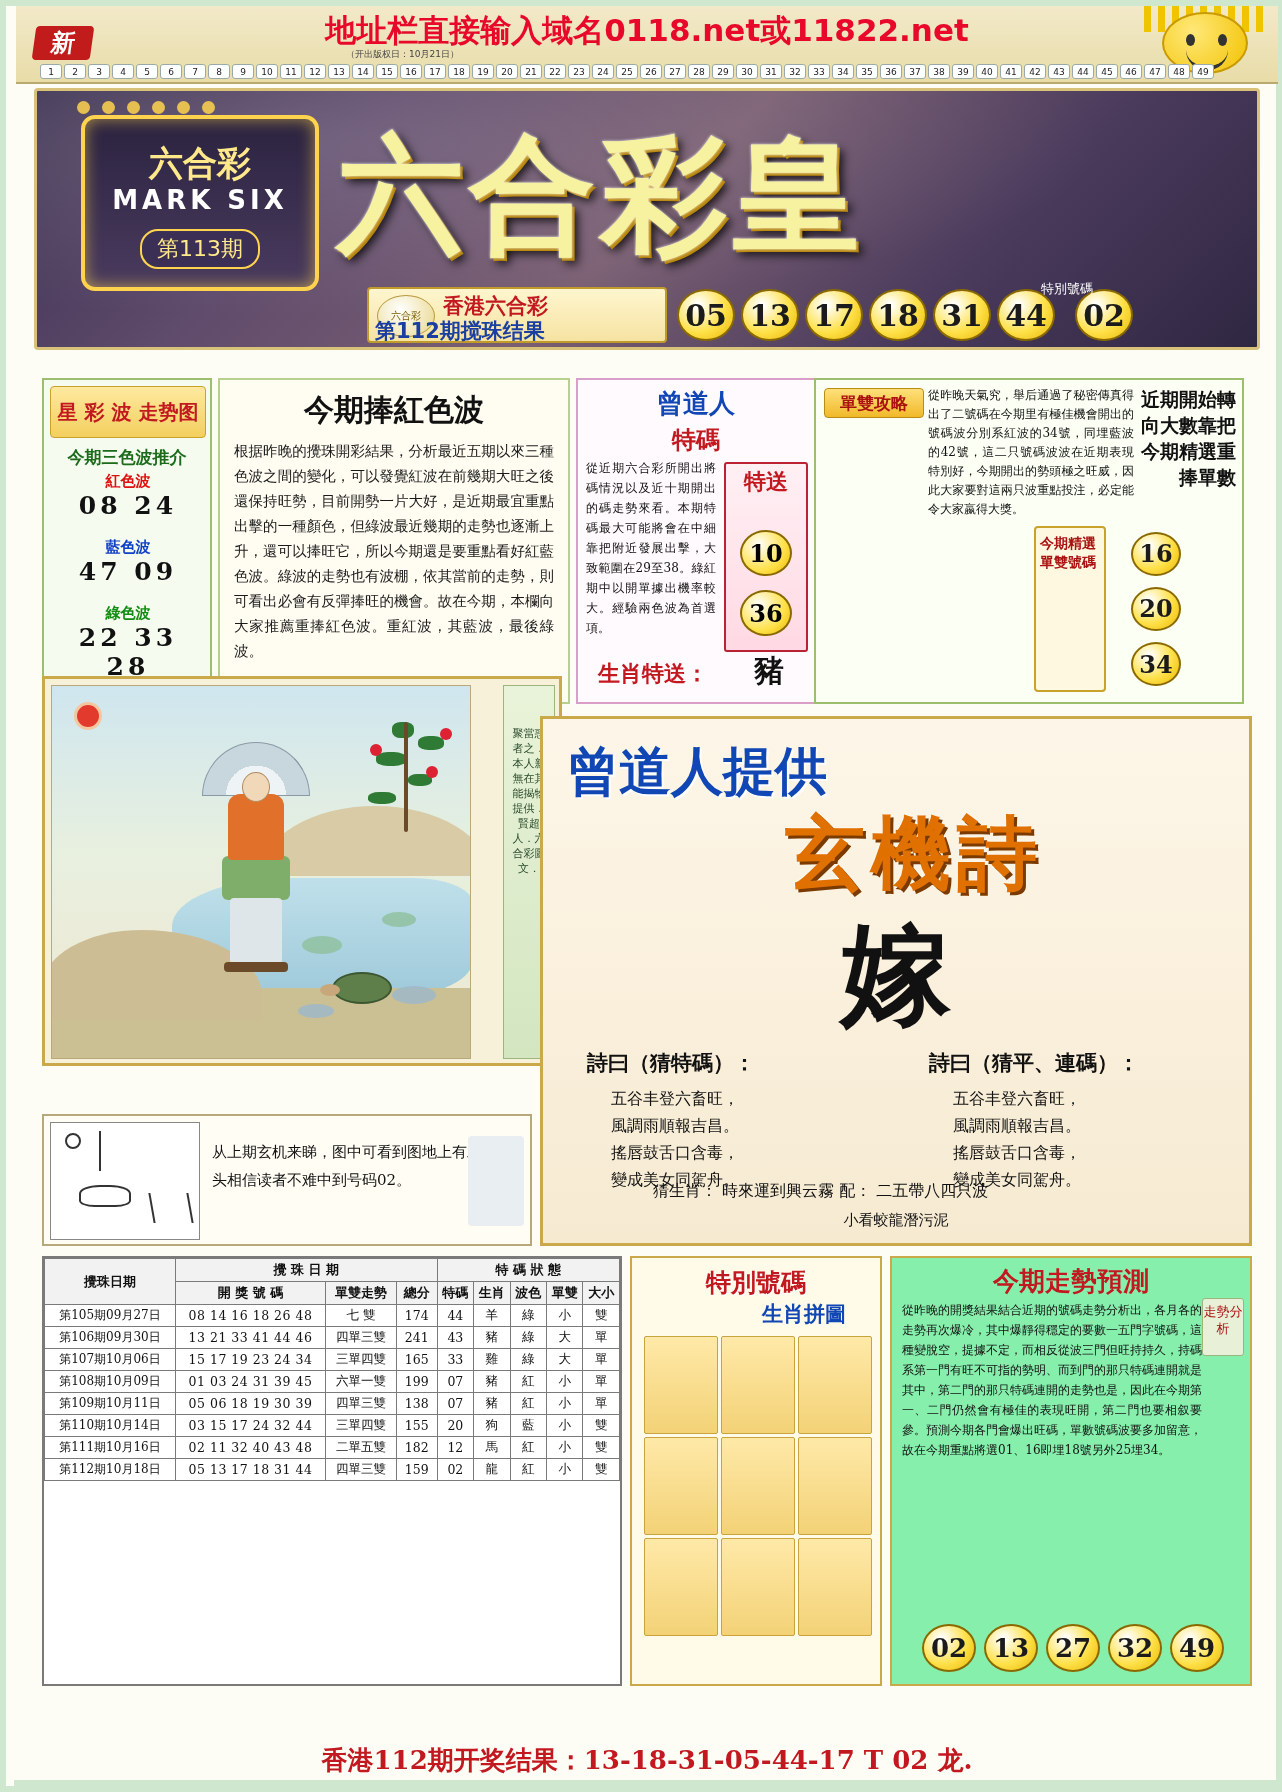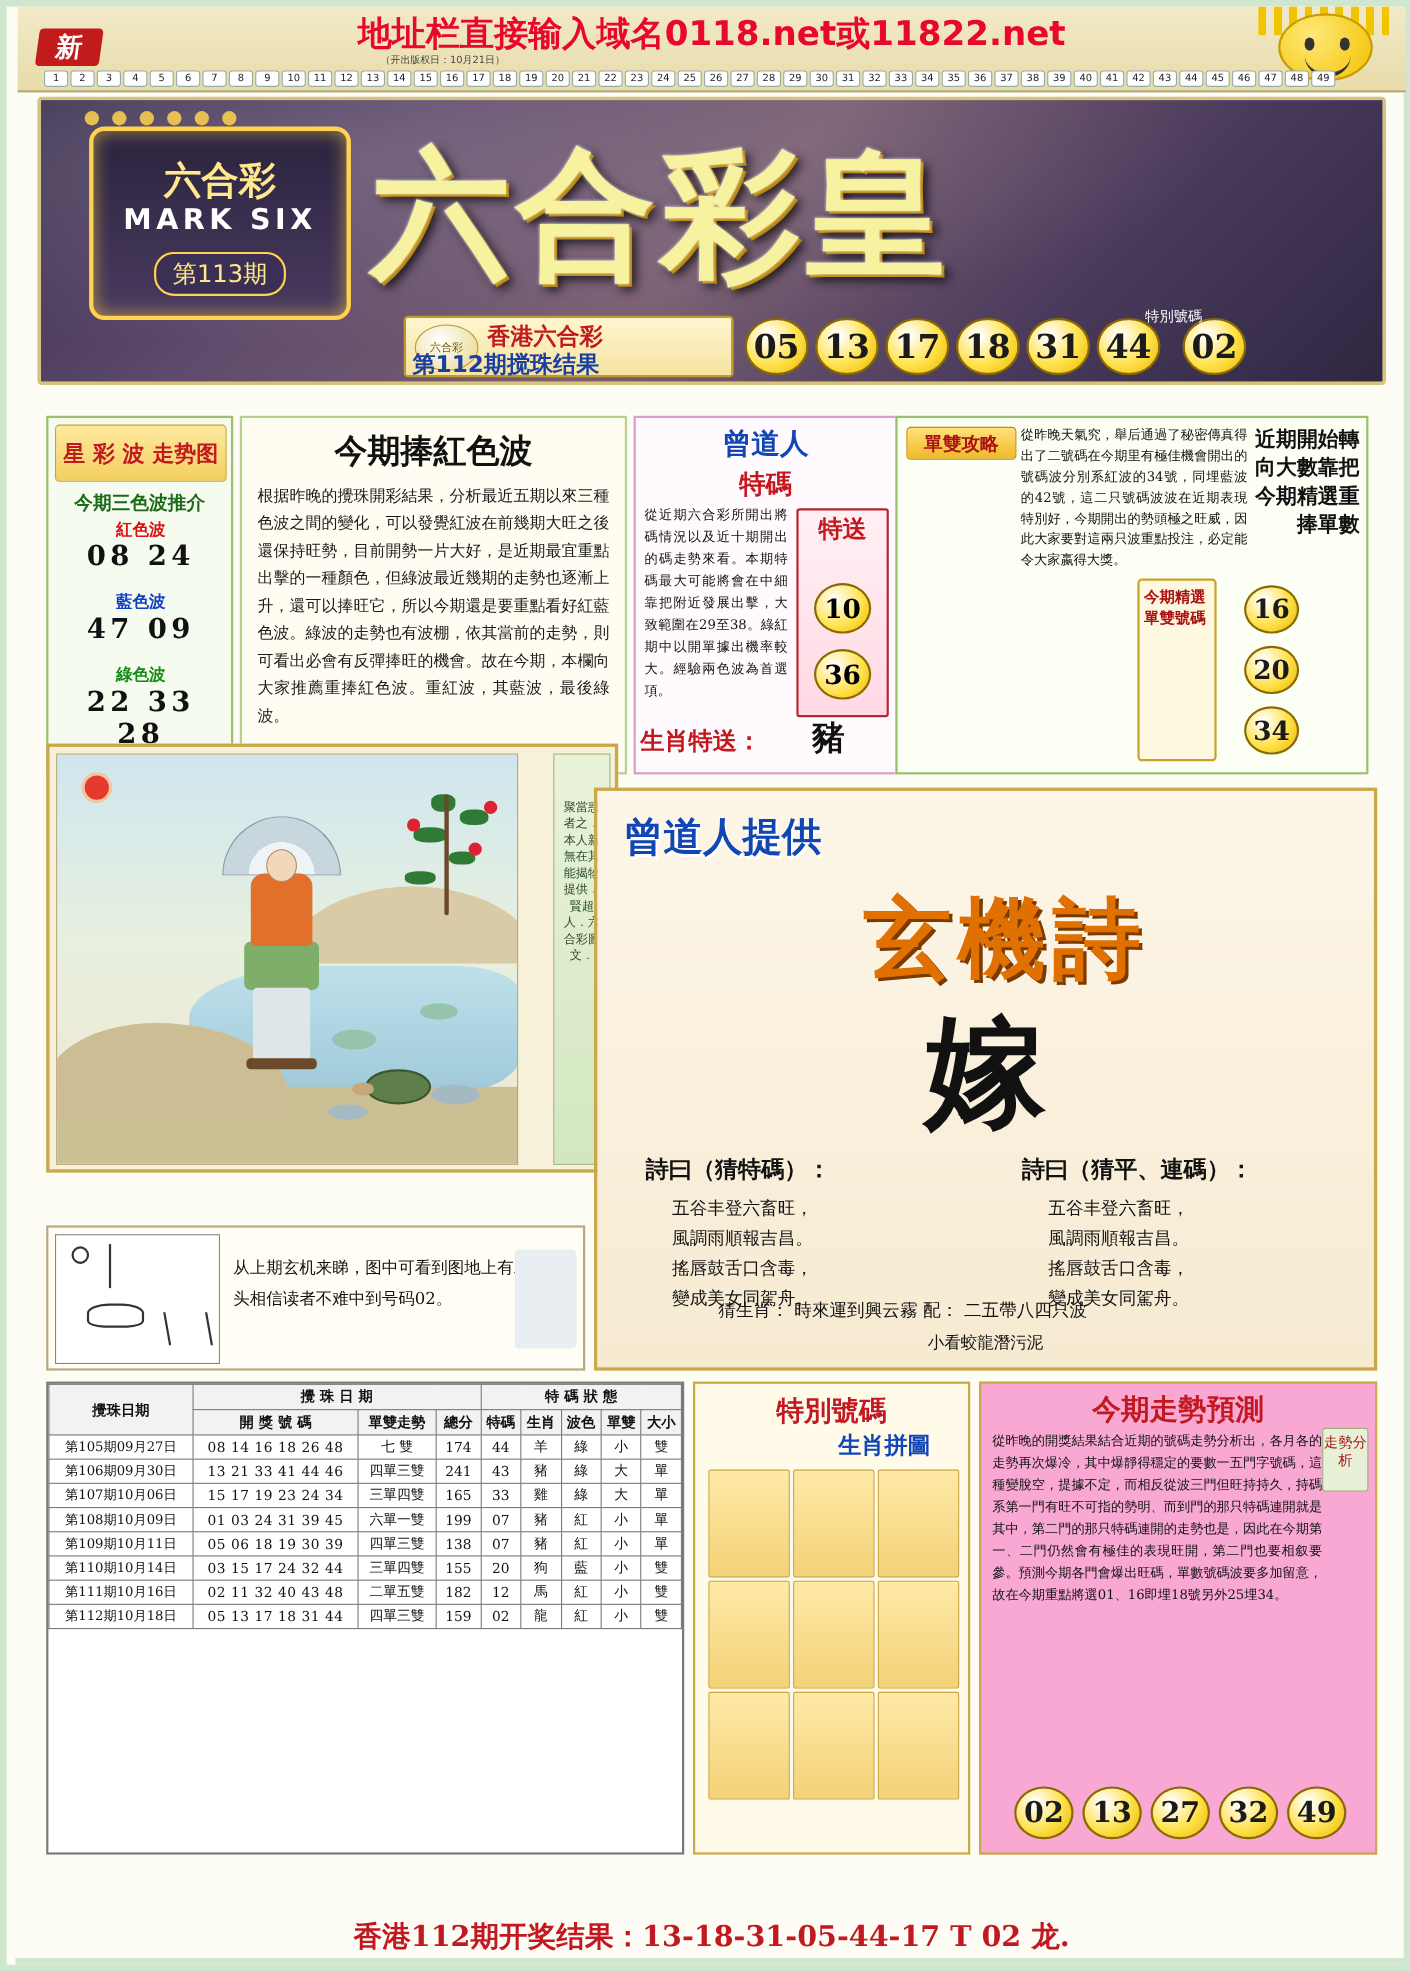--- a/index.html
+++ b/index.html
@@ -209,21 +209,21 @@
   .tesong .n{
     position:absolute; left:50%; transform:translateX(-50%);
     width:52px;height:46px;border-radius:50%;
     background:radial-gradient(circle at 35% 30%,#fff,#ffe14a 60%,#e8b700);
     border:2px solid #8a6a00;
     display:flex;align-items:center;justify-content:center;
     font-size:24px;font-weight:bold;font-family:"DejaVu Serif",serif;
   }
   .tesong .n1{ top:66px;} .tesong .n2{ top:126px;}
   .p-mid .zodiac-line{
-    position:absolute; left:4px; bottom:10px; width:224px;
+    position:absolute; left:20px; bottom:10px; width:224px;
     font-size:22px; font-weight:bold; color:#c2181f; font-family:Liberation Sans, sans-serif;
   }
   .p-mid .zodiac-line b{ color:#111; font-size:30px; margin-left:46px;}
 
   .p-right{
     left:808px; top:372px; width:430px; height:326px;
     border:2px solid #9bbf6e; background:#fbfff4;
   }
   .p-right .tagbox{
     position:absolute; left:8px; top:8px; width:100px; height:30px;
@@ -311,21 +311,21 @@
     background:#5f7f4a; border-radius:50%; border:2px solid #3c5630;}
   .ill-turtle:after{ content:""; position:absolute; left:-14px; top:10px; width:20px;height:12px;
     background:#c8a87a; border-radius:50%;}
   .ill-pad{ position:absolute; background:#8fc1a0; border-radius:50%; opacity:.85;}
 
   .p-xuan{
     left:534px; top:710px; width:712px; height:530px;
     border:3px solid #caa94a; background:linear-gradient(180deg,#fdf6e8,#f6ead1);
   }
   .p-xuan .h1{
-    position:absolute; left:24px; top:18px; font-size:36px; font-weight:bold;
+    position:absolute; left:24px; top:18px; font-size:52px; font-weight:bold;
     color:#1146b5; font-family:"DejaVu Serif",serif;
     text-shadow:2px 2px 0 #fff;
   }
   .p-xuan .h2{
     position:absolute; left:242px; top:82px; font-size:80px; font-weight:bold;
     color:#e07000; font-family:"DejaVu Serif",serif;
     text-shadow:3px 3px 0 #7a3a00, 0 0 3px #fff;
     letter-spacing:6px;
   }
   .p-xuan .bigchar{
@@ -402,21 +402,21 @@
     display:grid; grid-template-columns:1fr 1fr 1fr; grid-template-rows:1fr 1fr 1fr;
     gap:3px;
   }
   .p-sx .grid div{
     background:linear-gradient(180deg,#ffe9a8,#f3d277);
     border:1px solid #c9a33b; border-radius:2px;
   }
 
   .p-trend{
     left:884px; top:1250px; width:362px; height:430px;
-    border:2px solid #caa94a; background:#f9a8d4;
+    border:2px solid #caa94a; background:#86efac;
   }
   .p-trend .t1{
     position:absolute; left:0; top:6px; width:100%; text-align:center;
     font-size:26px; font-weight:bold; color:#c2181f; font-family:"DejaVu Serif",serif;
   }
   .p-trend .badge{
     position:absolute; right:6px; top:40px; width:42px; height:58px;
     background:#e8f0d8; border:1px solid #9cb57e; border-radius:3px;
     font-size:13px; color:#a11; text-align:center; line-height:17px; padding-top:4px;
   }

